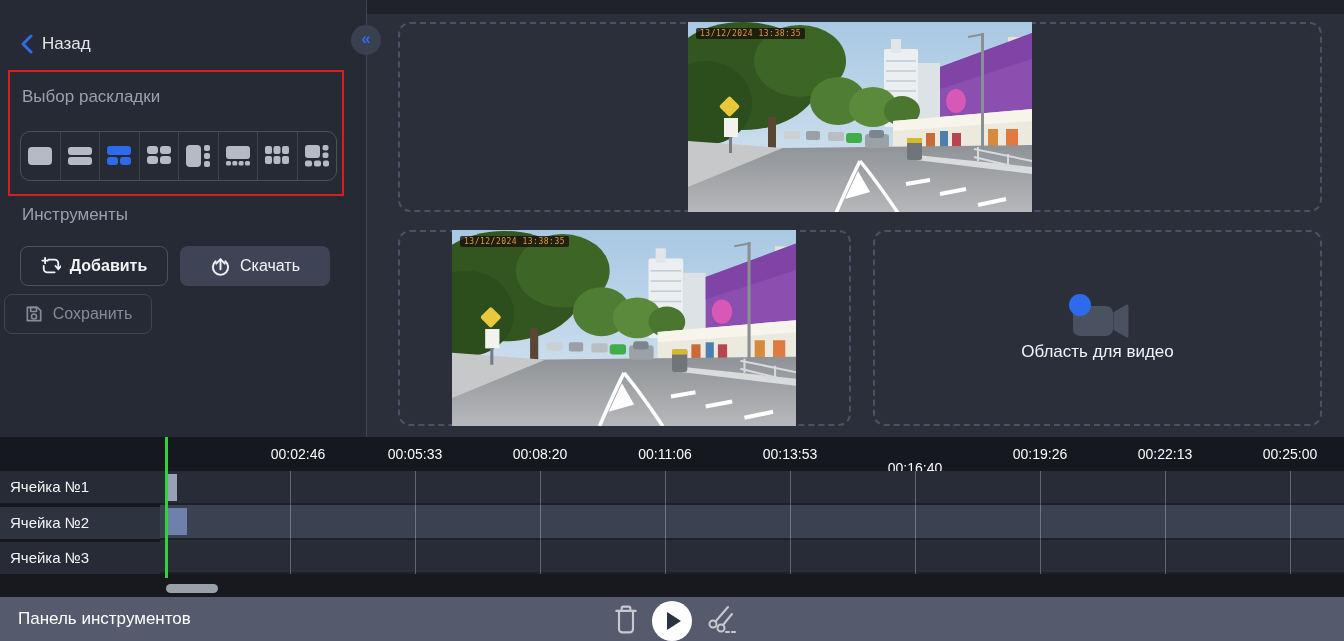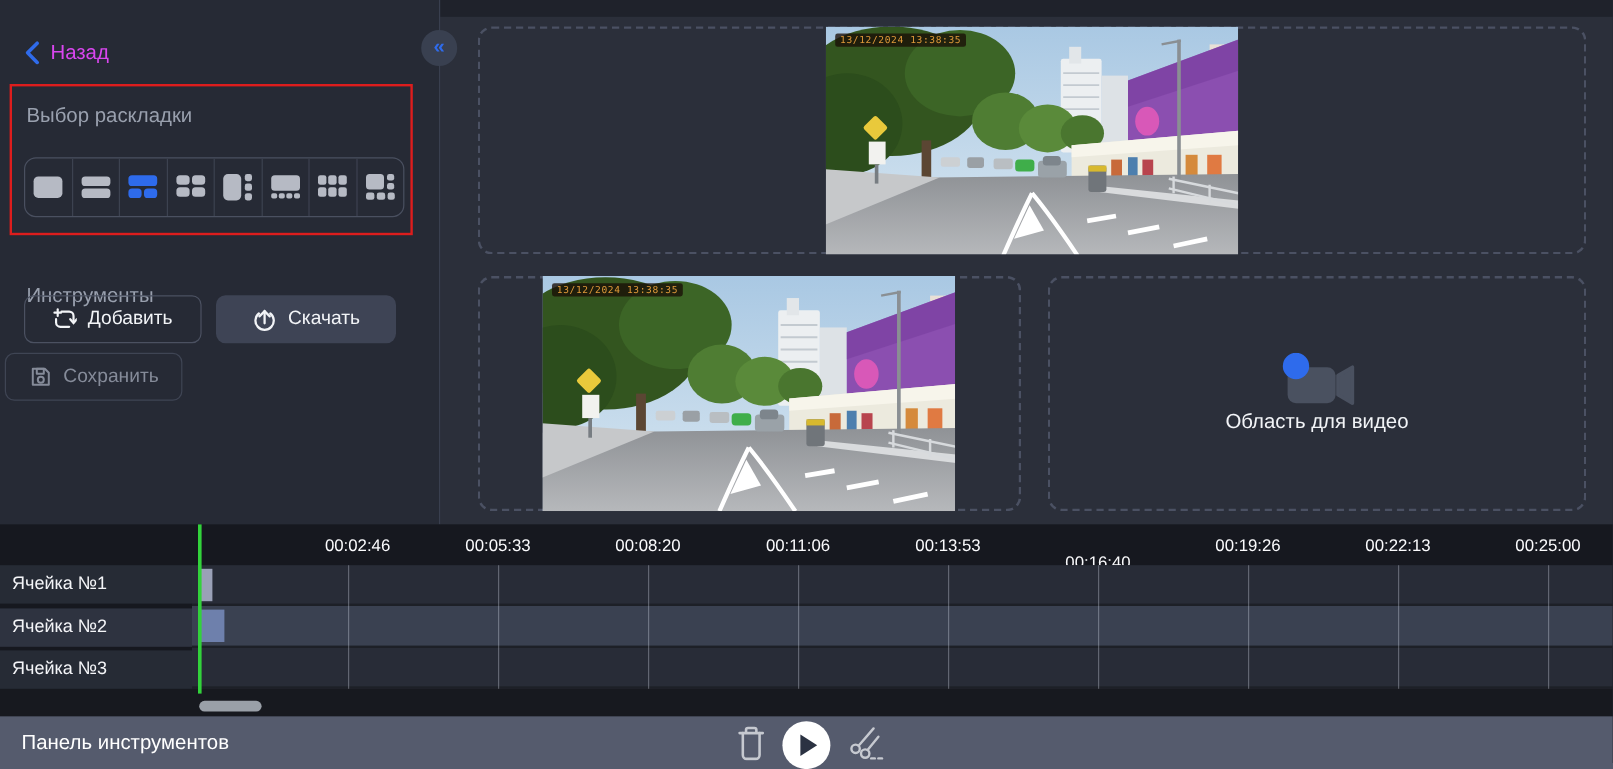--- a/index.html
+++ b/index.html
@@ -3,39 +3,39 @@
 <meta charset="utf-8">
 <style>
   * { margin:0; padding:0; box-sizing:border-box; }
   html,body { width:1344px; height:641px; background:#262a35; overflow:hidden;
     font-family:"Liberation Sans", sans-serif; }
   .app { position:relative; width:1344px; height:641px; background:#262a35; }
 
   
   .pane-left { position:absolute; left:0; top:0; width:366px; height:437px; background:#262a35; }
   .back-link { position:absolute; left:20px; top:34px; display:flex; align-items:center; gap:8px;
-    color:#d946ef; font-size:17px; cursor:pointer; }
+    color:#e5e5e5; font-size:17px; cursor:pointer; }
   .red-box { position:absolute; left:8px; top:70px; width:336px; height:126px;
     border:2px solid #dd1d1d; }
   .section-title { color:#99a0ae; font-size:17px; position:absolute; left:22px; }
   .t-layout { top:87px; }
-  .t-tools { top:205px;margin-top:32px; }
+  .t-tools { top:205px; }
   .layout-bar { position:absolute; left:20px; top:131px; width:317px; height:50px;
     border:1px solid #4a5060; border-radius:10px; display:flex; overflow:hidden; }
   .layout-opt { flex:1 1 0; display:flex; align-items:center; justify-content:center;
     border-right:1px solid #3c4250; cursor:pointer; }
   .layout-opt:last-child { border-right:none; }
   .layout-opt svg rect { fill:#b6bac4; }
   .layout-opt.selected svg rect { fill:#2e6bec; }
 
   .btn { position:absolute; height:40px; border-radius:8px; display:flex; align-items:center;
     justify-content:center; gap:9px; font-size:16px; color:#f2f4f7; cursor:pointer;
     background:transparent; border:1px solid #4b5161; }
   .btn svg { flex:0 0 auto; }
-  .btn-add { left:20px; top:246px; width:148px; }
+  .btn-add { left:20px; top:246px; width:148px;font-weight:bold; }
   .btn-download { left:180px; top:246px; width:150px; background:#3e4455; border:none; }
   .btn-save { left:4px; top:294px; width:148px; color:#858b99; border-color:#3f4554; }
 
   .divider { position:absolute; left:366px; top:0; width:1px; height:437px; background:#3f4556; }
   .collapse-btn { position:absolute; left:351px; top:25px; width:30px; height:30px; border-radius:50%;
     background:#394050; color:#2f6beb; font-size:17px; font-weight:bold; display:flex;
     align-items:center; justify-content:center; cursor:pointer; border:none; z-index:5;
     font-family:"Liberation Sans", sans-serif; padding-bottom:3px; }
 
   

